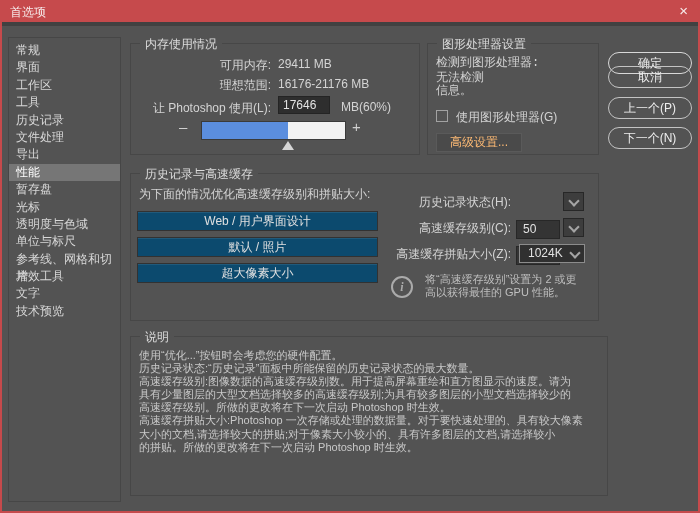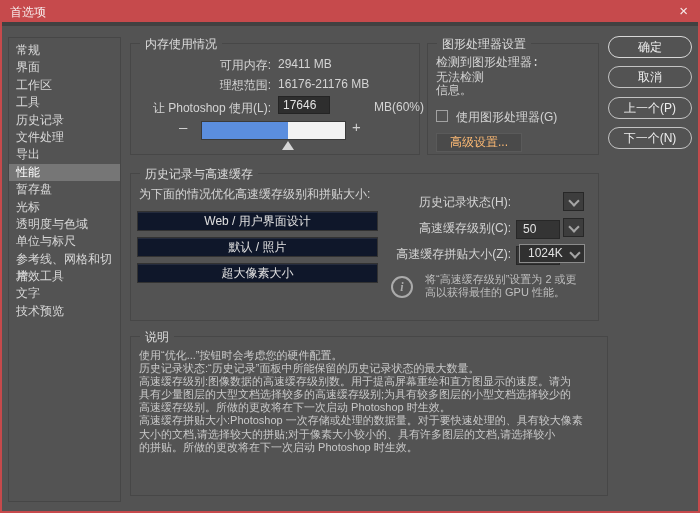--- a/index.html
+++ b/index.html
@@ -45,21 +45,21 @@
 
   
   .mem-label { position:absolute; left:0; width:140px; text-align:right; color:#d4d4d4; white-space:nowrap; }
   .mem-value { position:absolute; left:147px; color:#d4d4d4; white-space:nowrap; }
   .r1 { top:13px; } .r2 { top:33px; }
   .mem-input {
     position:absolute; left:147px; top:52px; width:52px; height:18px;
     background:#2e2e2e; border:1px solid #242424; color:#e2e2e2;
     font-family:inherit; font-size:12px; padding:0 4px; box-sizing:border-box;
   }
-  .mem-suffix { position:absolute; left:210px; top:56px; color:#d4d4d4;margin-left:33px; }
+  .mem-suffix { position:absolute; left:210px; top:56px; color:#d4d4d4; }
   .slider-minus { position:absolute; left:48px; top:74px; font-size:15px; color:#cfcfcf; cursor:default; }
   .slider-plus  { position:absolute; left:221px; top:74px; font-size:15px; color:#cfcfcf; cursor:default; }
   .slider-track {
     position:absolute; left:70px; top:77px; width:145px; height:19px;
     background:#f2f2f2; border:1px solid #3a3a3a; box-sizing:border-box;
   }
   .slider-fill { height:100%; background:#5b8ede; }
   .slider-thumb {
     position:absolute; top:97px; width:0; height:0;
     border-left:6px solid transparent; border-right:6px solid transparent;
@@ -80,30 +80,30 @@
     text-align:center; line-height:17px; box-sizing:border-box; white-space:nowrap;
   }
 
   
   .action-btn {
     position:absolute; left:606px; width:84px; height:22px;
     border:1px solid #c3c3c3; border-radius:11px; background:transparent;
     color:#efefef; text-align:center; line-height:20px; font-size:12px;
     box-sizing:border-box; cursor:default; white-space:nowrap;
   }
-  .btn-ok     { top:36px; border-color:#d8d8d8;text-align:center; }
+  .btn-ok     { top:52px; border-color:#d8d8d8;text-align:center; }
   .btn-cancel { top:66px; }
   .btn-prev   { top:97px; }
   .btn-next   { top:127px; }
 
   
   .opt-label { position:absolute; left:8px; top:12px; color:#d4d4d4; white-space:nowrap; }
   .preset-btn {
     position:absolute; left:6px; width:241px; height:20px;
-    background:#0f172a; border:1px solid #323232;
+    background:#0c4a6e; border:1px solid #323232;
     box-shadow:inset 0 1px 0 rgba(255,255,255,0.09);
     color:#e0e0e0; text-align:center; line-height:18px; box-sizing:border-box;
     cursor:default; white-space:nowrap;
   }
   .pb1 { top:37px; } .pb2 { top:63px; } .pb3 { top:89px; }
   .hc-label { position:absolute; left:175px; width:205px; text-align:right; color:#d4d4d4; white-space:nowrap; }
   .hl1 { top:20px; } .hl2 { top:46px; } .hl3 { top:72px; }
   .hc-field {
     position:absolute; left:385px; width:44px; height:19px;
     background:#343434; border:1px solid #272727; color:#e2e2e2;

